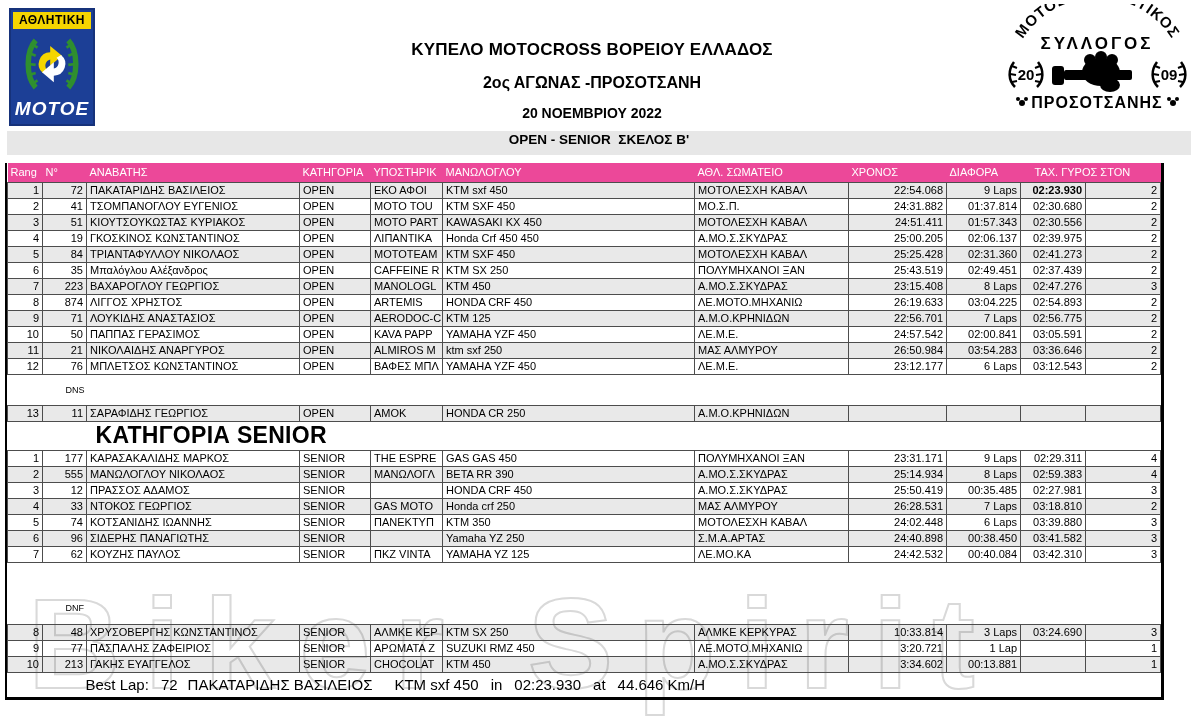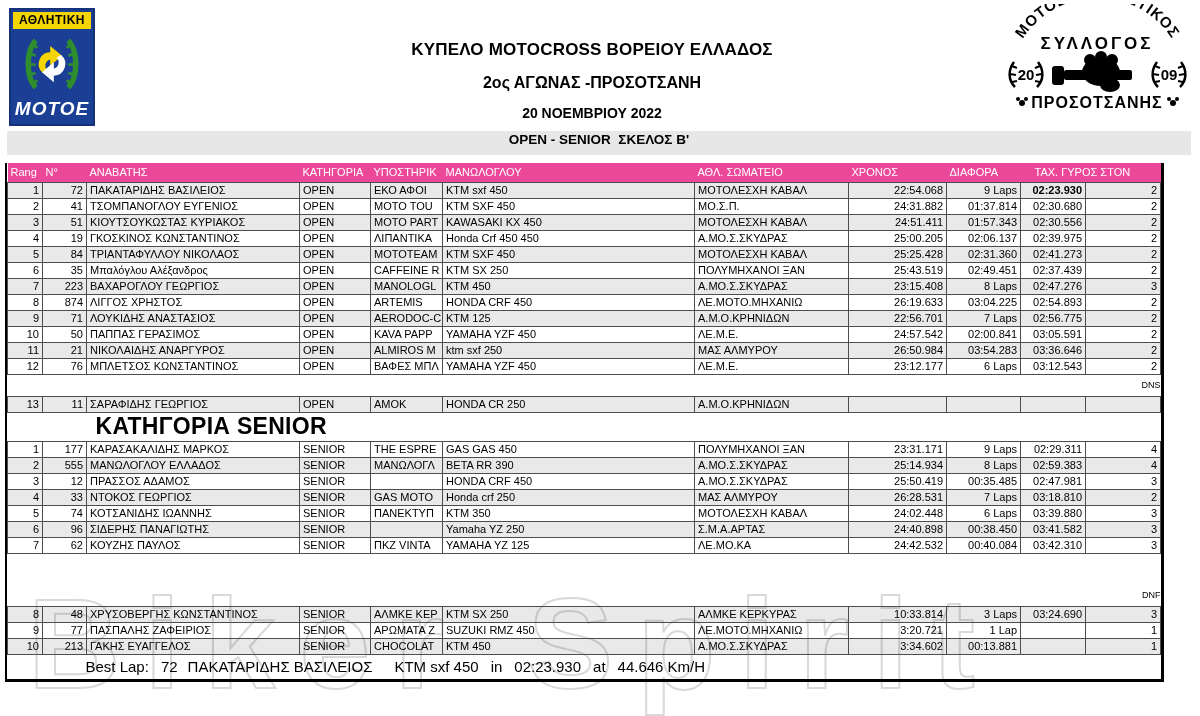--- a/index.html
+++ b/index.html
@@ -63,21 +63,21 @@
     border:1px solid #4d4d4d; height:16px; padding:0 3px;
     line-height:15px; white-space:nowrap; overflow:hidden;
   }
   .data-row.shade { background:rgba(0,0,0,0.088); }
   .c-rank  { text-align:right; padding-right:5px; }
   .c-num   { text-align:right; padding-right:4px; }
   .c-time, .c-diff, .c-fast { text-align:right; padding-right:4px; }
   .c-lap   { text-align:right; padding-right:8px; }
   .c-fast.bold { font-weight:bold; }
   .section-row td { border:none; height:29px; font-size:23px; font-weight:bold; padding-left:88px; letter-spacing:.3px; white-space:nowrap; }
-  .label-row td   { border:none; height:22px; font-size:9px; padding-left:58px;text-align:right; }
+  .label-row td   { border:none; height:31px; font-size:9px; padding-left:58px; }
   .spacer-row td  { border:none; height:31px; }
   tfoot td {
     border:none; border-top:1px solid #3b82f6; height:25px;
     font-size:15px; padding-left:78px; vertical-align:middle; white-space:nowrap;
   }
   tfoot span { margin-right:12px; }
   tfoot .bl-num { margin-right:10px; } tfoot .bl-rider { margin-right:22px; }
 </style>
 </head>
 <body>
@@ -363,41 +363,41 @@
     <td class="c-bike">GAS GAS 450</td>
     <td class="c-club">ΠΟΛΥΜΗΧΑΝΟΙ ΞΑΝ</td>
     <td class="c-time">23:31.171</td>
     <td class="c-diff">9 Laps</td>
     <td class="c-fast">02:29.311</td>
     <td class="c-lap">4</td>
   </tr>
         <tr class="data-row shade">
     <td class="c-rank">2</td>
     <td class="c-num">555</td>
-    <td class="c-name">ΜΑΝΩΛΟΓΛΟΥ ΕΛΛΑΔΟΣ</td>
+    <td class="c-name">ΜΑΝΩΛΟΓΛΟΥ ΝΙΚΟΛΑΟΣ</td>
     <td class="c-cat">SENIOR</td>
     <td class="c-sponsor">ΜΑΝΩΛΟΓΛ</td>
     <td class="c-bike">BETA RR 390</td>
     <td class="c-club">Α.ΜΟ.Σ.ΣΚΥΔΡΑΣ</td>
     <td class="c-time">25:14.934</td>
     <td class="c-diff">8 Laps</td>
     <td class="c-fast">02:59.383</td>
     <td class="c-lap">4</td>
   </tr>
         <tr class="data-row">
     <td class="c-rank">3</td>
     <td class="c-num">12</td>
     <td class="c-name">ΠΡΑΣΣΟΣ ΑΔΑΜΟΣ</td>
     <td class="c-cat">SENIOR</td>
     <td class="c-sponsor"></td>
     <td class="c-bike">HONDA CRF 450</td>
     <td class="c-club">Α.ΜΟ.Σ.ΣΚΥΔΡΑΣ</td>
     <td class="c-time">25:50.419</td>
     <td class="c-diff">00:35.485</td>
-    <td class="c-fast">02:47.981</td>
+    <td class="c-fast">02:27.981</td>
     <td class="c-lap">3</td>
   </tr>
         <tr class="data-row shade">
     <td class="c-rank">4</td>
     <td class="c-num">33</td>
     <td class="c-name">ΝΤΟΚΟΣ ΓΕΩΡΓΙΟΣ</td>
     <td class="c-cat">SENIOR</td>
     <td class="c-sponsor">GAS MOTO</td>
     <td class="c-bike">Honda crf 250</td>
     <td class="c-club">ΜΑΣ ΑΛΜΥΡΟΥ</td>

